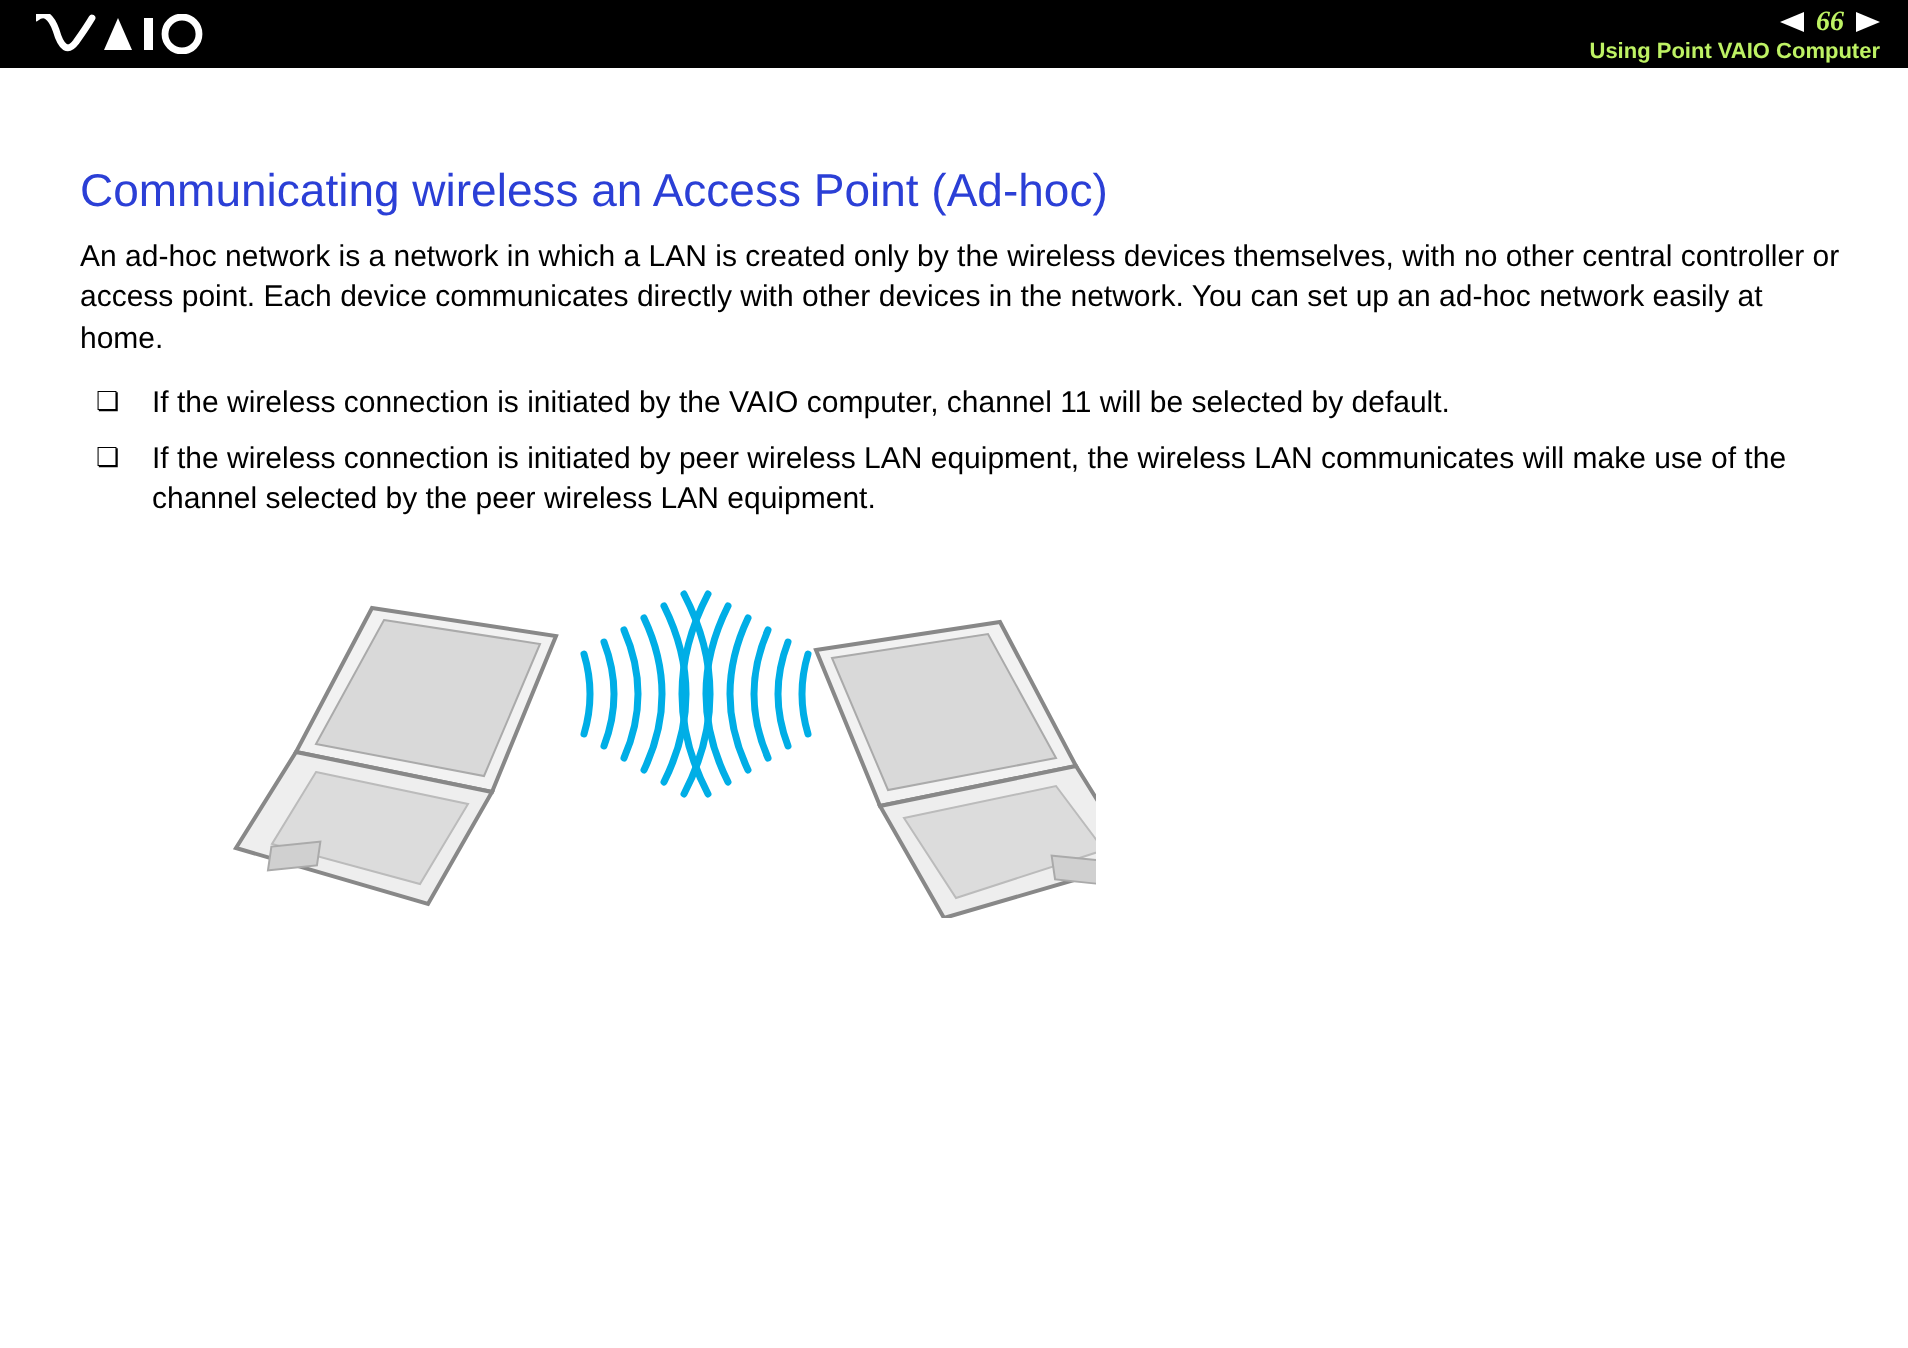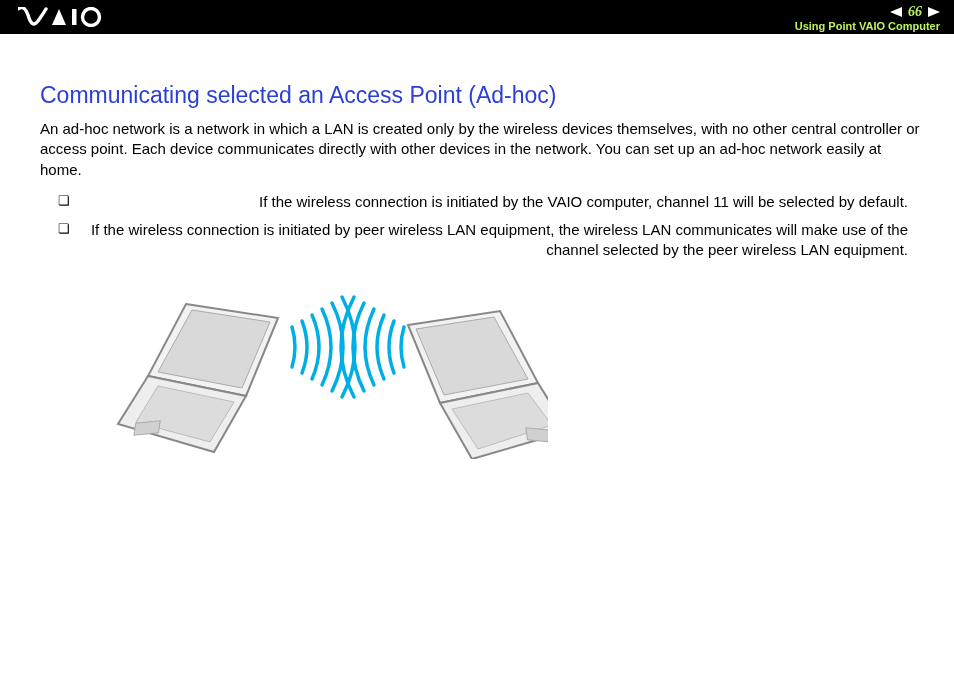--- a/index.html
+++ b/index.html
@@ -56,22 +56,21 @@
     margin: 0 0 10px 0;
   }
   .body-text {
     font-size: 15px;
     line-height: 1.35;
     margin: 0 0 12px 0;
   }
   ul.bullets {
     list-style: none;
     padding: 0 0 0 30px;
-    margin: 12px;
-    text-align: right;
+    margin: 2px;
   }
   ul.bullets li {
     position: relative;
     font-size: 15px;
     line-height: 1.35;
     margin-bottom: 8px;
     padding-left: 4px;
   }
   ul.bullets li::before {
     content: "❏";
@@ -110,21 +109,21 @@
         <svg width="12" height="10" viewBox="0 0 12 10">
             <path d="M0 0 L12 5 L0 10 Z" fill="#fff"></path>
           </svg>
       </span>
     </div>
     <div class="section-label">Using Point VAIO Computer</div>
   </div>
 </div>
 
 <div class="content">
-  <h1 class="title">Communicating selected an Access Point (Ad-hoc)</h1>
+  <h1 class="title">Communicating wireless an Access Point (Ad-hoc)</h1>
   <p class="body-text">An ad-hoc network is a network in which a LAN is created only by the wireless devices themselves, with no other central controller or access point. Each device communicates directly with other devices in the network. You can set up an ad-hoc network easily at home.</p>
   <ul class="bullets">
     <li>If the wireless connection is initiated by the VAIO computer, channel 11 will be selected by default.</li>
     <li>If the wireless connection is initiated by peer wireless LAN equipment, the wireless LAN communicates will make use of the channel selected by the peer wireless LAN equipment.</li>
   </ul>
 
   <div class="figure">
     <svg width="440" height="170" viewBox="0 0 440 170">
 
       <g transform="translate(10,15)">

